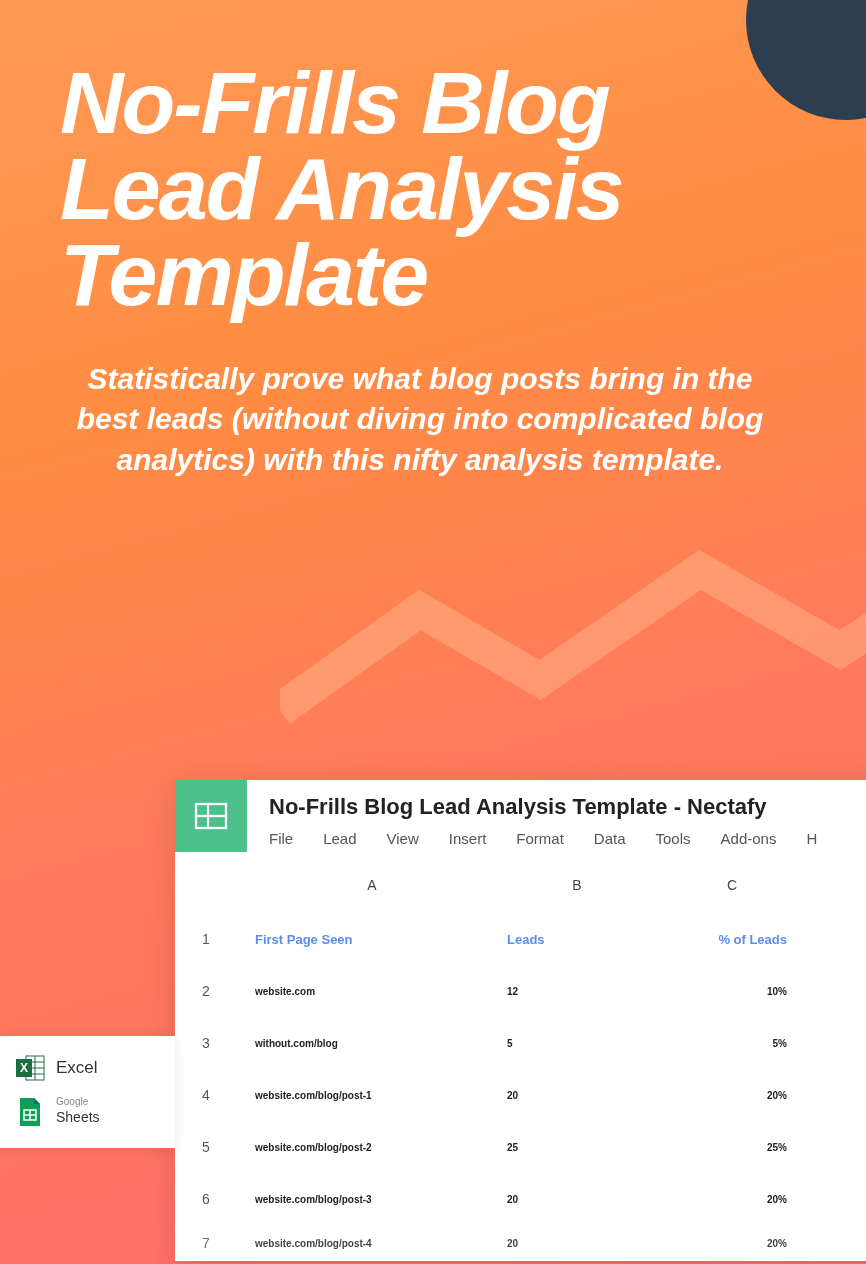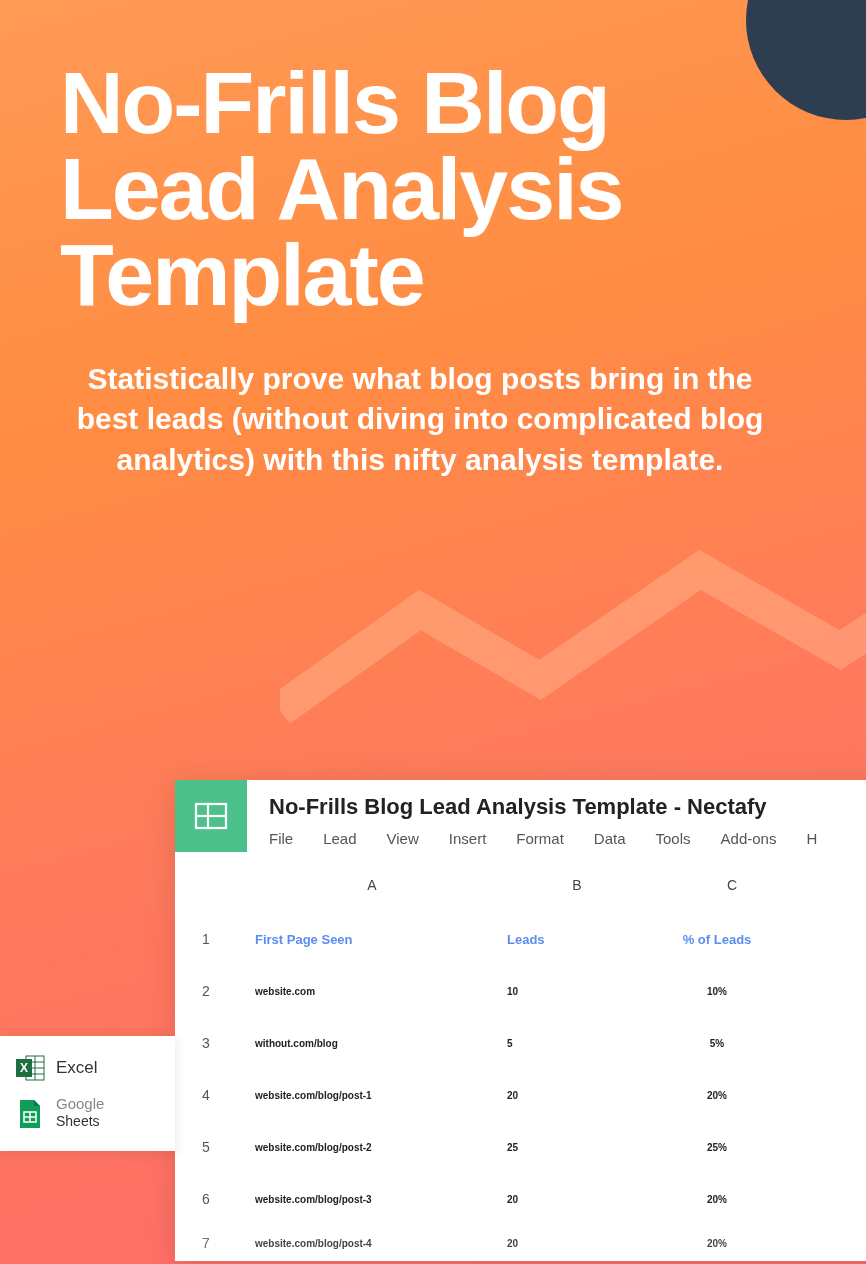--- a/index.html
+++ b/index.html
@@ -25,20 +25,21 @@
   top: 550px;
   left: 280px;
   width: 700px;
   height: 180px;
   pointer-events: none;
   opacity: 0.35;
 }
 .hero {
   padding: 60px 60px 0 60px;
   color: #fff;
+  font-style: italic;
 }
 .hero h1 {
   font-size: 88px;
   font-weight: 800;
   line-height: 0.98;
   letter-spacing: -2px;
   margin-bottom: 40px;
 }
 .hero p {
   font-size: 30px;
@@ -103,21 +104,21 @@
 }
 .rownum {
   width: 62px;
   text-align: center;
   font-size: 14px;
   color: #555;
 }
 .cell { font-size: 10px; }
 .cell-a { width: 270px; padding-left: 18px; color: #222; font-weight: 600; }
 .cell-b { width: 140px; padding-right: 24px; color: #222; font-weight: 600; }
-.cell-c { width: 170px; text-align: center; padding-right: 30px; color: #222; font-weight: 600; }
+.cell-c { width: 170px; text-align: right; padding-right: 30px; color: #222; font-weight: 600; }
 .hdr-row .cell-a, .hdr-row .cell-b, .hdr-row .cell-c {
   color: #5b8def;
   font-weight: 700;
   font-size: 13px;
 }
 .badges {
   position: absolute;
   left: 0;
   top: 1036px;
   width: 175px;
@@ -133,21 +134,21 @@
 }
 .badge-icon {
   width: 32px;
   height: 32px;
   display: flex;
   align-items: center;
   justify-content: center;
   flex-shrink: 0;
 }
 .badge-label { font-size: 17px; color: #333; }
-.badge-label small { font-size: 15px; color: #888; display: block; line-height: 1; }
+.badge-label small { font-size: 10px; color: #888; display: block; line-height: 1; }
 .badge-label .main { font-size: 14px; color: #333; }
 </style>
 </head>
 <body>
 
 <div class="corner-circle"></div>
 
 <svg class="zigzag" viewBox="0 0 700 180">
   <polyline points="0,160 140,60 260,130 420,20 560,100 700,10" stroke="#ffc9a0" stroke-width="34" fill="none" stroke-linejoin="miter" stroke-linecap="butt"></polyline>
 </svg>
@@ -192,21 +193,21 @@
   <div class="ss-rows">
     <div class="ss-row hdr-row">
       <div class="rownum">1</div>
       <div class="cell cell-a">First Page Seen</div>
       <div class="cell cell-b">Leads</div>
       <div class="cell cell-c">% of Leads</div>
     </div>
     <div class="ss-row">
       <div class="rownum">2</div>
       <div class="cell cell-a">website.com</div>
-      <div class="cell cell-b">10</div>
+      <div class="cell cell-b">12</div>
       <div class="cell cell-c">10%</div>
     </div>
     <div class="ss-row">
       <div class="rownum">3</div>
       <div class="cell cell-a">without.com/blog</div>
       <div class="cell cell-b">5</div>
       <div class="cell cell-c">5%</div>
     </div>
     <div class="ss-row">
       <div class="rownum">4</div>

